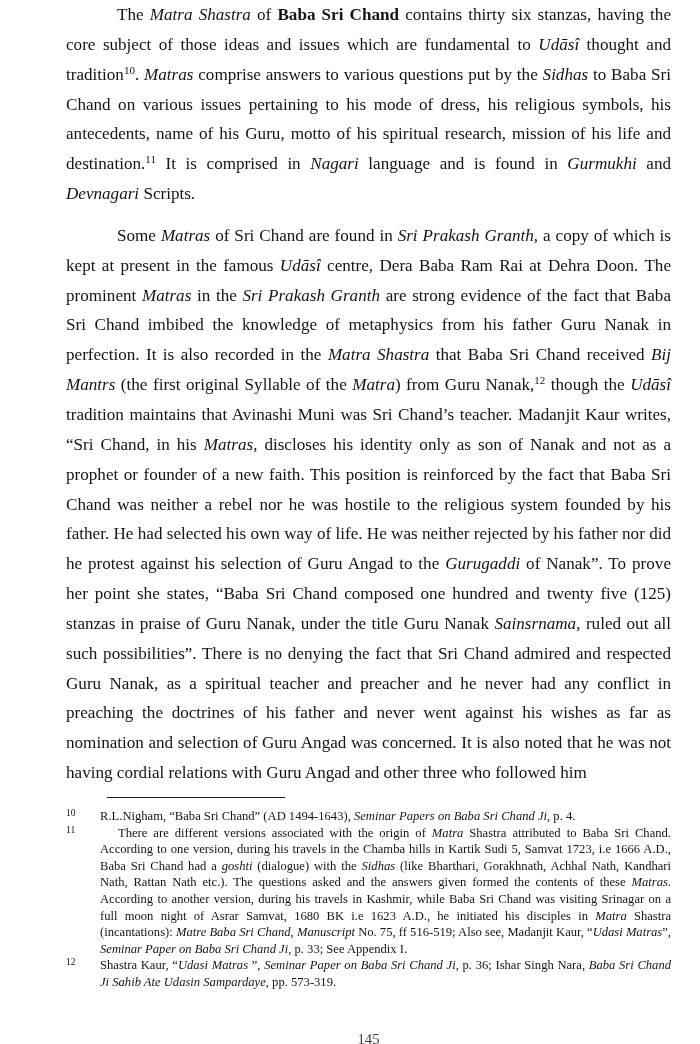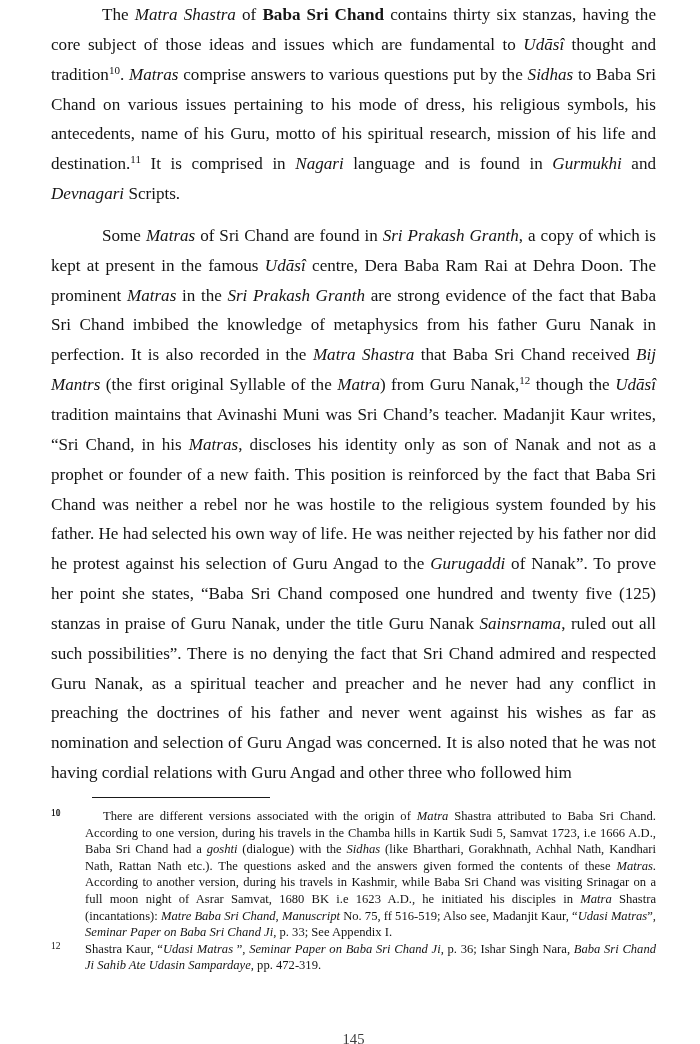--- a/index.html
+++ b/index.html
@@ -12,21 +12,21 @@
     height: 1044px;
     position: relative;
     overflow: hidden;
     font-family: "Liberation Serif", "DejaVu Serif", serif;
     color: #141414;
     -webkit-font-smoothing: antialiased;
   }
 
   .page {
     position: absolute;
-    left: 51px;
+    left: 66px;
     top: 0;
     width: 605px;
     height: 1044px;
   }
 
   
   .body-block {
     position: absolute;
     left: 0;
     top: 0;
@@ -113,24 +113,24 @@
 <div class="page">
 
   <div class="body-block" id="body-block">
       <p class="para" id="para-1"><span>The </span><span class="it">Matra Shastra</span><span> of </span><span class="bd">Baba Sri Chand</span><span> contains thirty six stanzas, having the core subject of those ideas and issues which are fundamental to </span><span class="it">Udāsî</span><span>  thought and tradition</span><sup class="fn">10</sup><span>. </span><span class="it">Matras</span><span> comprise answers to various questions put by the </span><span class="it">Sidhas</span><span> to Baba Sri Chand on various issues pertaining to his mode of dress, his religious symbols, his antecedents, name of his Guru, motto of his spiritual research, mission of his life and destination.</span><sup class="fn">11</sup><span> It is comprised in </span><span class="it">Nagari</span><span> language and is found in </span><span class="it">Gurmukhi</span><span> and </span><span class="it">Devnagari</span><span> Scripts.</span></p>
       <p class="para" id="para-2"><span>Some </span><span class="it">Matras</span><span> of Sri Chand are found in </span><span class="it">Sri Prakash Granth</span><span>, a copy of which is kept at present in the famous </span><span class="it">Udāsî</span><span> centre, Dera Baba Ram Rai at Dehra Doon. The prominent </span><span class="it">Matras</span><span> in the </span><span class="it">Sri Prakash Granth</span><span> are strong evidence of the fact that Baba Sri Chand imbibed the knowledge of metaphysics from his father Guru Nanak in perfection. It is also recorded in the </span><span class="it">Matra Shastra</span><span> that Baba Sri Chand received </span><span class="it">Bij Mantrs</span><span> (the first original Syllable of the </span><span class="it">Matra</span><span>) from Guru Nanak,</span><sup class="fn">12</sup><span> though the </span><span class="it">Udāsî</span><span> tradition maintains that Avinashi Muni was Sri Chand’s teacher. Madanjit Kaur writes, “Sri Chand, in his </span><span class="it">Matras</span><span>, discloses his identity only as son of Nanak and not as a prophet or founder of a new faith. This position is reinforced by the fact that Baba Sri Chand was neither a rebel nor he was hostile to the religious system founded by his father. He had selected his own way of life. He was neither rejected by his father nor did he protest against his selection of Guru Angad to the </span><span class="it">Gurugaddi</span><span> of Nanak”. To prove her point she states, “Baba Sri Chand composed one hundred and twenty five (125) stanzas in praise of Guru Nanak, under the title Guru Nanak </span><span class="it">Sainsrnama</span><span>, ruled out all such possibilities”. There is no denying the fact that Sri Chand admired and respected Guru Nanak, as a spiritual teacher and preacher and he never had any conflict in preaching the doctrines of his father and never went against his wishes as far as nomination and selection of Guru Angad was concerned. It is also noted that he was not having cordial relations with Guru Angad and other three who followed him</span></p>
     </div>
 
   <div class="footnotes">
     <div class="fn-rule"></div>
     <div class="fn-list" id="fn-list">
-        <div class="fn-item"><span class="fn-num">10</span></div>
+        <div class="fn-item"><span class="fn-num">10</span><span class="fn-text"><span>R.L.Nigham, “Baba Sri Chand” (AD 1494-1643), </span><span class="it">Seminar Papers on Baba Sri Chand Ji</span><span>, p. 4.</span></span></div>
         <div class="fn-item indent-first">
           <span class="fn-num">11</span>
           <span class="fn-text"><span>There are different versions associated with the origin of </span><span class="it">Matra</span><span> Shastra attributed to Baba Sri Chand. According to one version, during his travels in the Chamba hills in Kartik Sudi 5, Samvat 1723, i.e 1666 A.D., Baba Sri Chand had a </span><span class="it">goshti</span><span> (dialogue) with the </span><span class="it">Sidhas</span><span> (like Bharthari, Gorakhnath, Achhal Nath, Kandhari Nath, Rattan Nath etc.). The questions asked and the answers given formed the contents of these </span><span class="it">Matras</span><span>. According to another version, during his travels in Kashmir, while Baba Sri Chand was visiting Srinagar on a full moon night of Asrar Samvat, 1680 BK i.e 1623 A.D., he initiated his disciples in </span><span class="it">Matra</span><span> Shastra (incantations): </span><span class="it">Matre Baba Sri Chand</span><span>, </span><span class="it">Manuscript</span><span> No. 75, ff 516-519; Also see, Madanjit Kaur, “</span><span class="it">Udasi Matras</span><span>”, </span><span class="it">Seminar Paper on Baba Sri Chand Ji</span><span>, p. 33; See Appendix I.</span></span>
         </div>
-        <div class="fn-item"><span class="fn-num">12</span><span class="fn-text"><span>Shastra Kaur, “</span><span class="it">Udasi Matras </span><span>”, </span><span class="it">Seminar Paper on Baba Sri Chand Ji</span><span>, p. 36; Ishar Singh Nara, </span><span class="it">Baba Sri Chand Ji Sahib Ate Udasin Sampardaye</span><span>, pp. 472-319.</span></span></div>
+        <div class="fn-item"><span class="fn-num">12</span><span class="fn-text"><span>Shastra Kaur, “</span><span class="it">Udasi Matras </span><span>”, </span><span class="it">Seminar Paper on Baba Sri Chand Ji</span><span>, p. 36; Ishar Singh Nara, </span><span class="it">Baba Sri Chand Ji Sahib Ate Udasin Sampardaye</span><span>, pp. 573-319.</span></span></div>
       </div>
   </div>
 
   <div class="folio">145</div>
 
 </div>
 
 </body></html>

